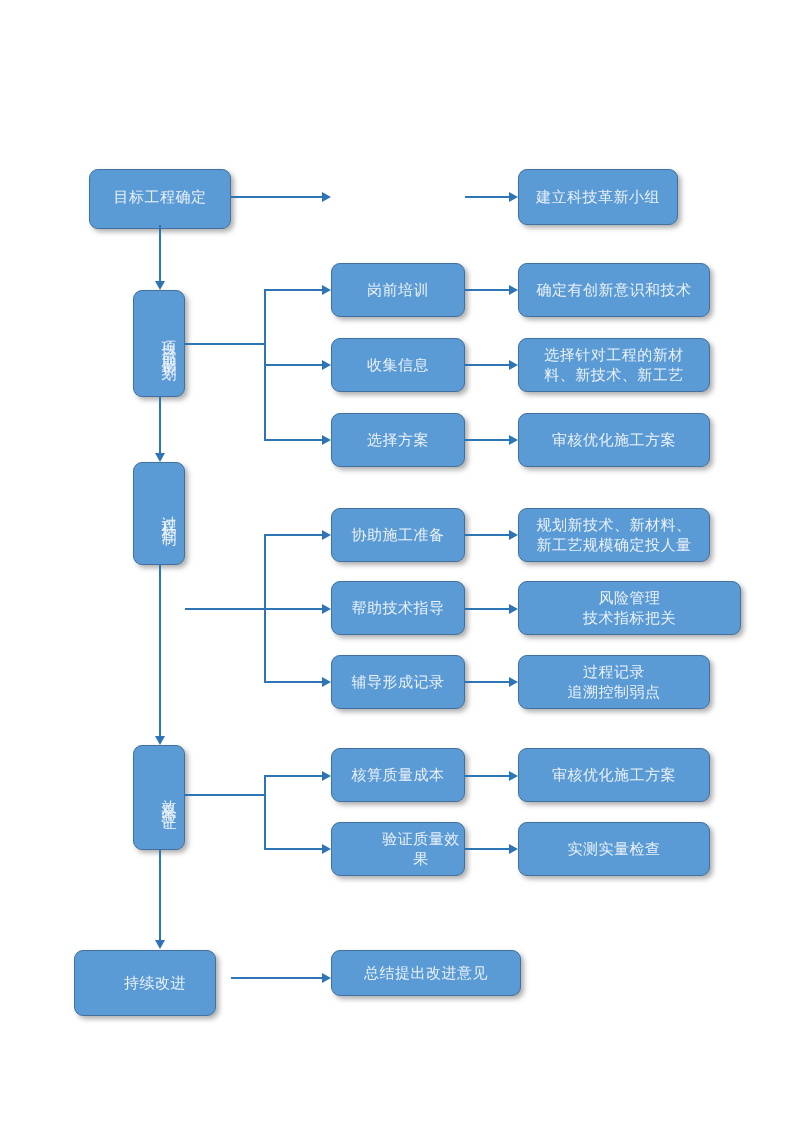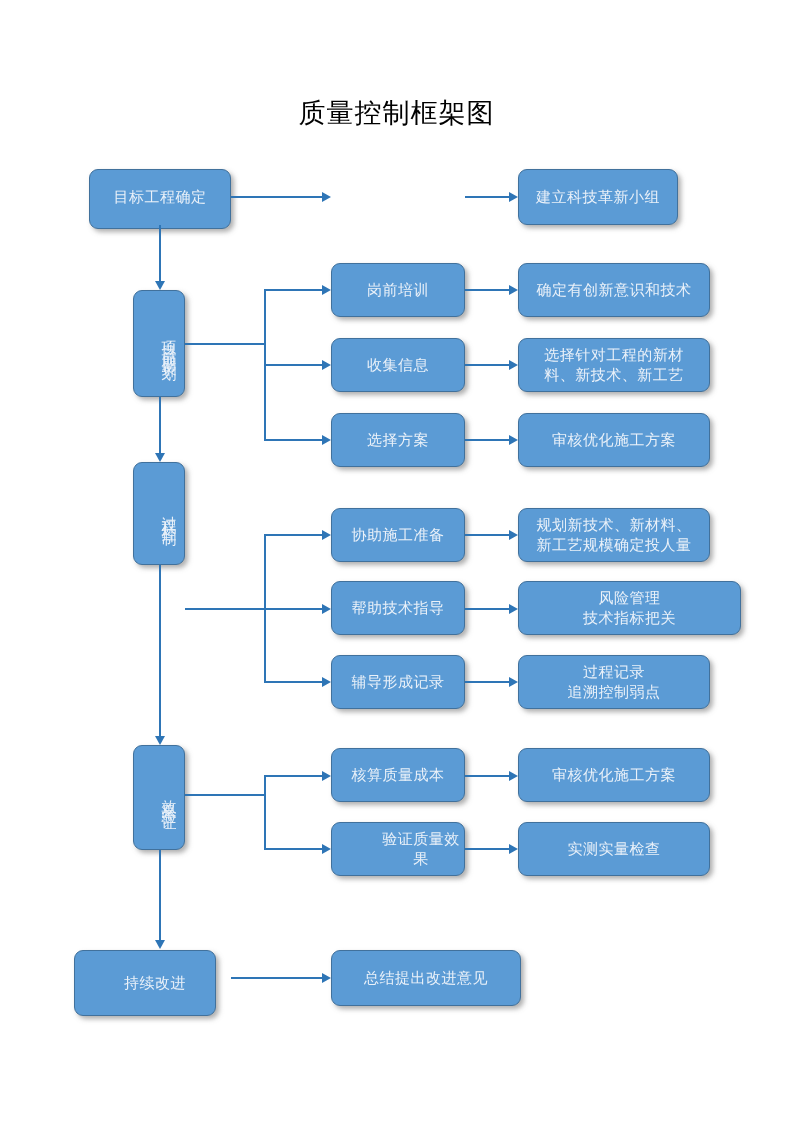--- a/index.html
+++ b/index.html
@@ -85,21 +85,20 @@
     border-left: 5px solid transparent;
     border-right: 5px solid transparent;
     border-top: 9px solid #2E75B6;
   }
 </style>
 </head>
 <body>
 
 <div id="page">
 
-  <div id="chart-title">质量控制框架图</div>
 
   <div class="node" style="left:89px; top:169px; width:142px; height:60px;font-family:Liberation Mono, monospace;">
     <span>目标工程确定</span>
   </div>
 
 
   <div class="node" style="left:518px; top:169px; width:160px; height:56px;">
     <span>建立科技革新小组</span>
   </div>
 
@@ -245,20 +244,20 @@
   <div class="hline" style="left:465px; top:848px; width:44px;"></div>
   <div class="arrow-r" style="left:509px; top:844px;"></div>
 
   <div class="vline" style="left:159px; top:850px; height:90px;"></div>
   <div class="arrow-d" style="left:155px; top:940px;"></div>
 
   <div class="node" style="left:74px; top:950px; width:142px; height:66px;padding-left:20px;">
     <span>持续改进</span>
   </div>
 
-  <div class="node" style="left:331px; top:950px; width:190px; height:56px;">
+  <div class="node" style="left:331px; top:950px; width:190px; height:46px;">
     <span>总结提出改进意见</span>
   </div>
 
   <div class="hline" style="left:231px; top:977px; width:91px;"></div>
   <div class="arrow-r" style="left:322px; top:973px;"></div>
 
 </div>
 
 </body></html>

